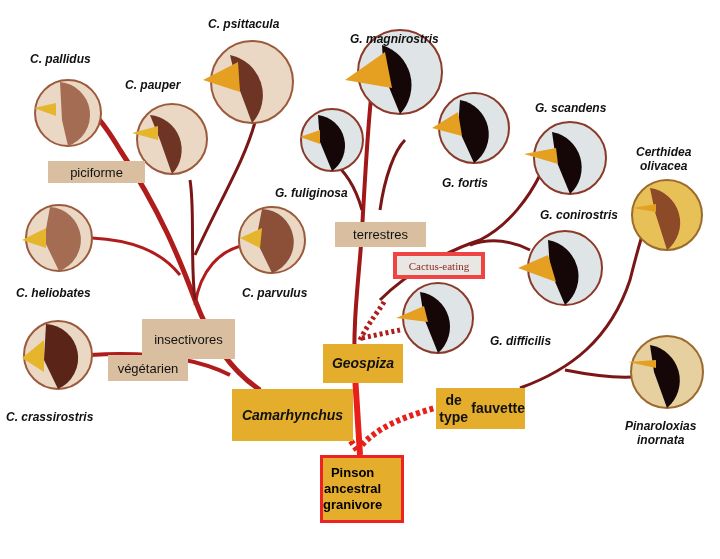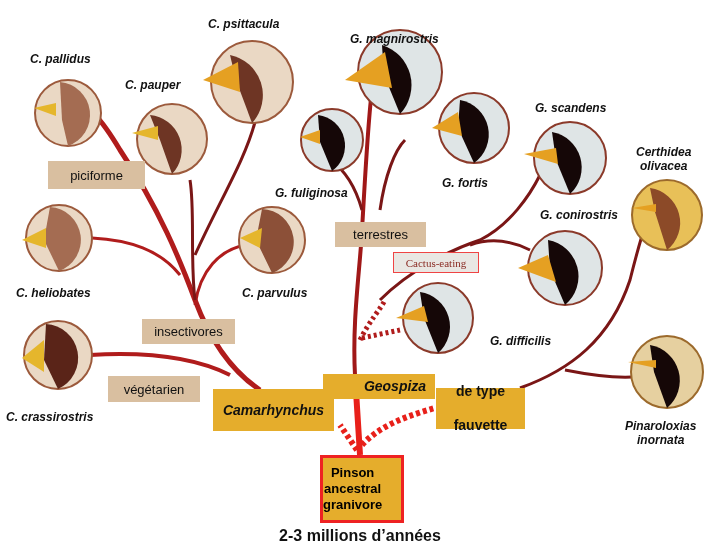--- a/index.html
+++ b/index.html
@@ -2,21 +2,21 @@
 <html><head>
 <meta charset="utf-8">
 <style>
   html,body{margin:0;padding:0;background:#fff;}
   #stage{position:relative;width:720px;height:559px;overflow:hidden;background:#fff;font-family:"Liberation Sans",sans-serif;}
   svg#tree{position:absolute;left:0;top:0;}
   .sp{position:absolute;font-style:italic;font-weight:bold;font-size:12px;color:#111;text-align:center;white-space:nowrap;line-height:14px;}
   .tag{position:absolute;background:#d9bfa0;color:#111;font-size:13px;display:flex;align-items:center;justify-content:center;}
   .grp{position:absolute;background:#e5ad2c;color:#111;font-size:14px;font-weight:bold;display:flex;align-items:center;justify-content:center;text-align:center;line-height:17px;}
   .grp.it{font-style:italic;}
-  .cactus{position:absolute;background:#e9e7e3;border:1px solid #ef4444;color:#8a2a22;font-family:"Liberation Serif",serif;font-size:11px;display:flex;align-items:center;justify-content:center;}
+  .cactus{position:absolute;background:#e9e7e3;border:4px solid #ef4444;color:#8a2a22;font-family:"Liberation Serif",serif;font-size:11px;display:flex;align-items:center;justify-content:center;}
   .root{position:absolute;left:320px;top:455px;width:84px;height:68px;background:#e5ad2c;border:3px solid #e22;box-sizing:border-box;font-weight:bold;font-size:13px;display:flex;align-items:center;text-align:center;line-height:16px;}
   .foot{position:absolute;left:0;width:720px;top:527px;text-align:center;font-weight:bold;font-size:16px;color:#111;}
 </style>
 </head>
 <body>
 
 <div id="stage">
   <svg id="tree" width="720" height="559">
 
     <path d="M360 455 L355 375" stroke="#e8201a" stroke-width="6" fill="none"></path>
@@ -121,32 +121,31 @@
   <div class="sp" style="left:6px;top:410px;">C. crassirostris</div>
   <div class="sp" style="left:350px;top:8px;margin-top:24px;">G. magnirostris</div>
   <div class="sp" style="left:275px;top:186px;">G. fuliginosa</div>
   <div class="sp" style="left:442px;top:176px;">G. fortis</div>
   <div class="sp" style="left:535px;top:101px;">G. scandens</div>
   <div class="sp" style="left:540px;top:208px;">G. conirostris</div>
   <div class="sp" style="left:490px;top:334px;">G. difficilis</div>
   <div class="sp" style="left:636px;top:145px;"><span>Certhidea</span><br><span>olivacea</span></div>
   <div class="sp" style="left:625px;top:419px;"><span>Pinaroloxias</span><br><span>inornata</span></div>
 
-  <div class="tag" style="left:48px;top:161px;width:97px;height:28px;">piciforme</div>
-  <div class="tag" style="left:142px;top:319px;width:93px;height:25px;">insectivores</div>
-  <div class="tag" style="left:108px;top:376px;width:92px;height:26px;">végétarien</div>
+  <div class="tag" style="left:48px;top:161px;width:97px;height:22px;">piciforme</div>
+  <div class="tag" style="left:142px;top:319px;width:93px;height:40px;">insectivores</div>
+  <div class="tag" style="left:108px;top:355px;width:80px;height:26px;">végétarien</div>
   <div class="tag" style="left:335px;top:222px;width:91px;height:25px;">terrestres</div>
   <div class="cactus" style="left:393px;top:252px;width:84px;height:19px;">Cactus-eating</div>
 
-  <div class="grp it" style="left:323px;top:374px;width:80px;height:25px;padding-left:32px;">Geospiza</div>
-  <div class="grp it" style="left:213px;top:389px;width:121px;height:42px;">Camarhynchus</div>
-  <div class="grp" style="left:436px;top:388px;width:89px;height:41px;flex-direction:column;">
+  <div class="grp it" style="left:323px;top:344px;width:80px;height:39px;">Geospiza</div>
+  <div class="grp it" style="left:232px;top:389px;width:121px;height:52px;">Camarhynchus</div>
+  <div class="grp" style="left:436px;top:388px;width:89px;height:41px;">
       <span>de type</span>
       <br>
       <span>fauvette</span>
     </div>
 
   <div class="root">
       <div><span>Pinson</span><br><span>ancestral</span><br><span>granivore</span></div>
     </div>
 
-  <div class="foot">2-3 millions d’années</div>
 </div>
 
 </body></html>

